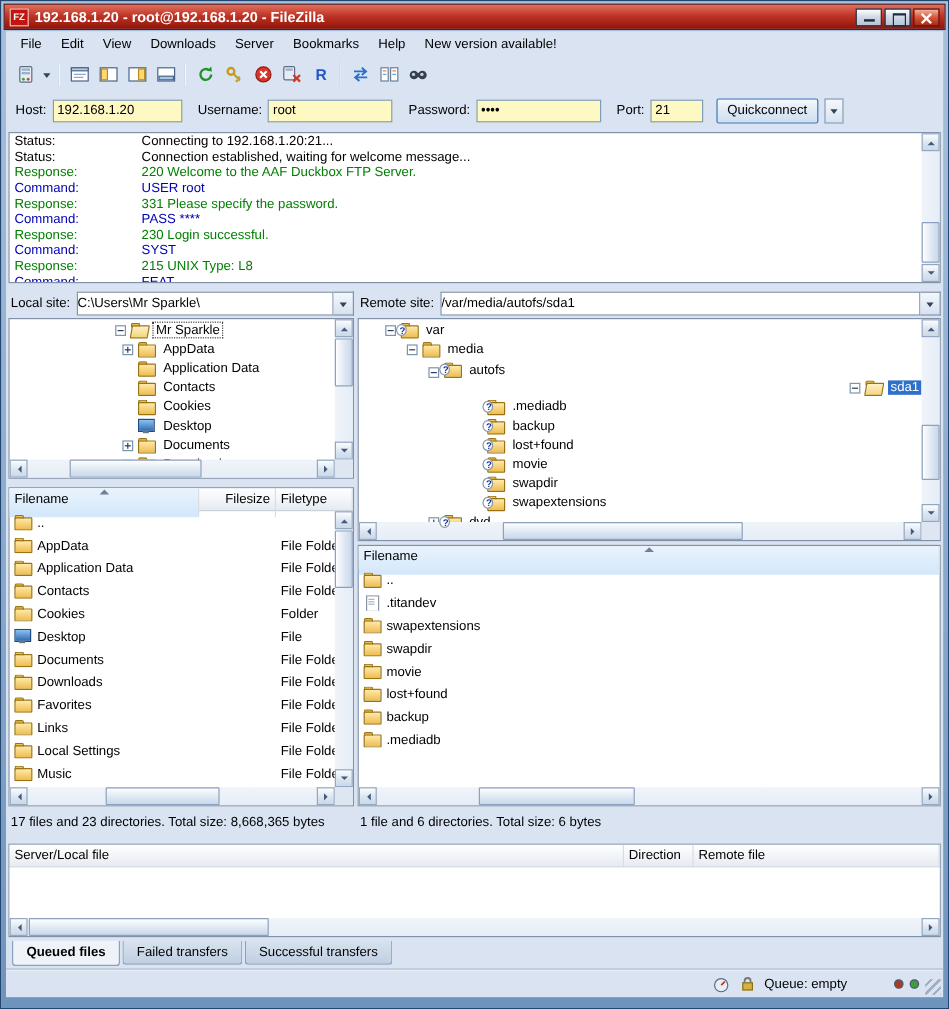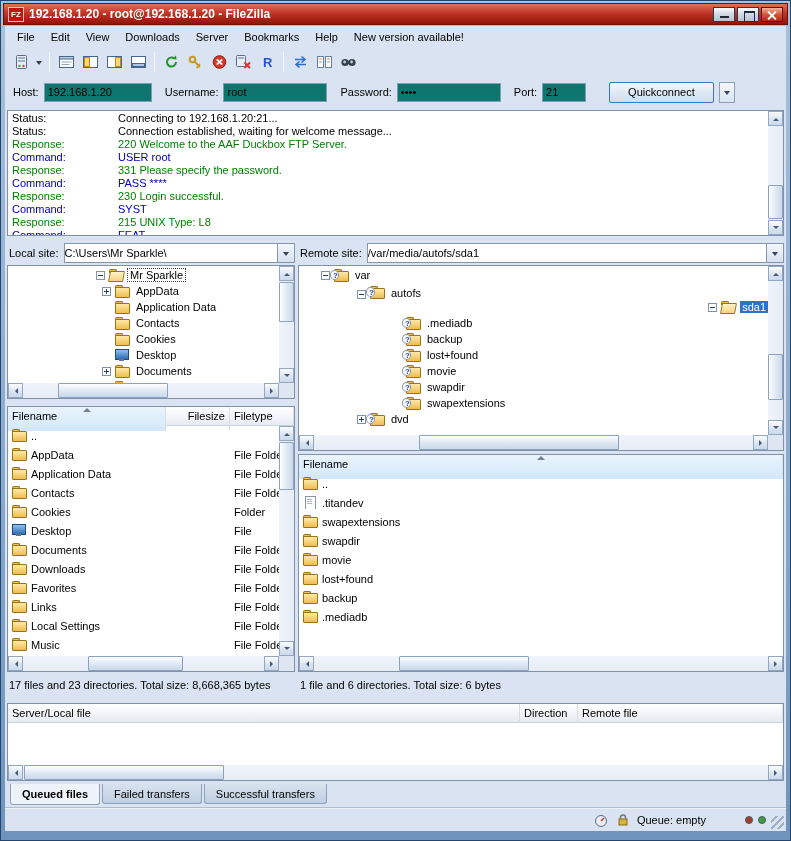--- a/index.html
+++ b/index.html
@@ -38,23 +38,23 @@
   .tb-btn{width:24px;height:24px;border:1px solid transparent;background:none;display:flex;align-items:center;justify-content:center}
   .tb-dd{width:12px;height:24px;border:none;background:none;display:flex;align-items:center;justify-content:center}
   .tbi{display:flex;width:17px;height:16px;align-items:center;justify-content:center}
   .tb-sep{width:1px;height:20px;background:#93a5bd;border-right:1px solid #f3f7fc;margin:0 4px;display:inline-block}
   .arr-down{display:inline-block;width:0;height:0;border:3px solid transparent;border-top:4px solid #33435c;margin-top:4px}
 
   
   .qcbar{position:absolute;top:50px;left:0;right:0;height:32px;display:flex;align-items:center;gap:5px;padding:0 8px}
   .qc-label{margin-left:8px;white-space:nowrap}
   .qc-label:first-child{margin-left:0}
-  input.txt{height:19px;border:1px solid #7f9db9;background:#0f766e;padding:0 3px}
+  input.txt{height:19px;border:1px solid #7f9db9;background:#fef9c3;padding:0 3px}
   .w-host{width:108px}.w-user{width:104px}.w-pass{width:104px}.w-port{width:44px}
-  .qc-btn{height:21px;padding:0 18px;border:1px solid #3c78b5;border-radius:2px;margin-left:18px;
+  .qc-btn{height:21px;padding:0 8px;border:1px solid #3c78b5;border-radius:2px;margin-left:6px;
     background:linear-gradient(180deg,#f4f8fc,#dfe9f5 50%,#cfdff0)}
   .qc-dd{width:16px;height:21px;border:1px solid #89a0bb;background:linear-gradient(180deg,#f4f8fc,#d9e4f1);
     display:flex;align-items:center;justify-content:center}
 
   
   .box{position:absolute;background:#fff;border:1px solid #8091a8}
   .vsb{position:absolute;top:0;right:0;bottom:15px;width:15px;background:linear-gradient(90deg,#f0f4fa,#e6edf6)}
   .vsb.full{bottom:0}
   .hsb{position:absolute;left:0;right:15px;bottom:0;height:15px;background:linear-gradient(180deg,#f0f4fa,#e6edf6)}
   .hsb.full{right:0}
@@ -458,20 +458,25 @@
 
     <div class="box remote-tree">
       <div class="tree-rows" id="remote-tree-rows">
           <div class="trow" style="padding-left: 22px;">
             <span class="exp minus"></span>
             <span class="fi fi-folder">
               <i class="qbadge"></i>
             </span>
             <span class="tlabel">var</span>
           </div>
+          <div class="trow" style="padding-left: 40px;">
+            <span class="exp minus"></span>
+            <span class="fi fi-folder"></span>
+            <span class="tlabel">media</span>
+          </div>
           <div class="trow" style="padding-left: 58px; align-items: flex-end;">
             <span class="exp minus"></span>
             <span class="fi fi-folder">
               <i class="qbadge"></i>
             </span>
             <span class="tlabel">autofs</span>
           </div>
           <div class="trow" style="padding-left: 56px; justify-content: flex-end;">
             <span class="exp minus"></span>
             <span class="fi fi-folder fi-open"></span>

